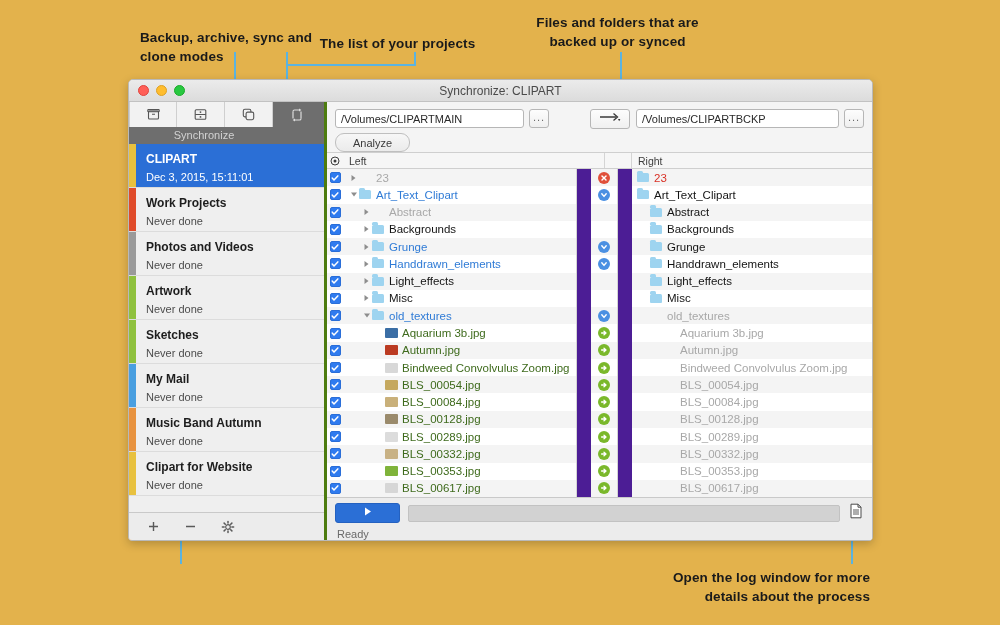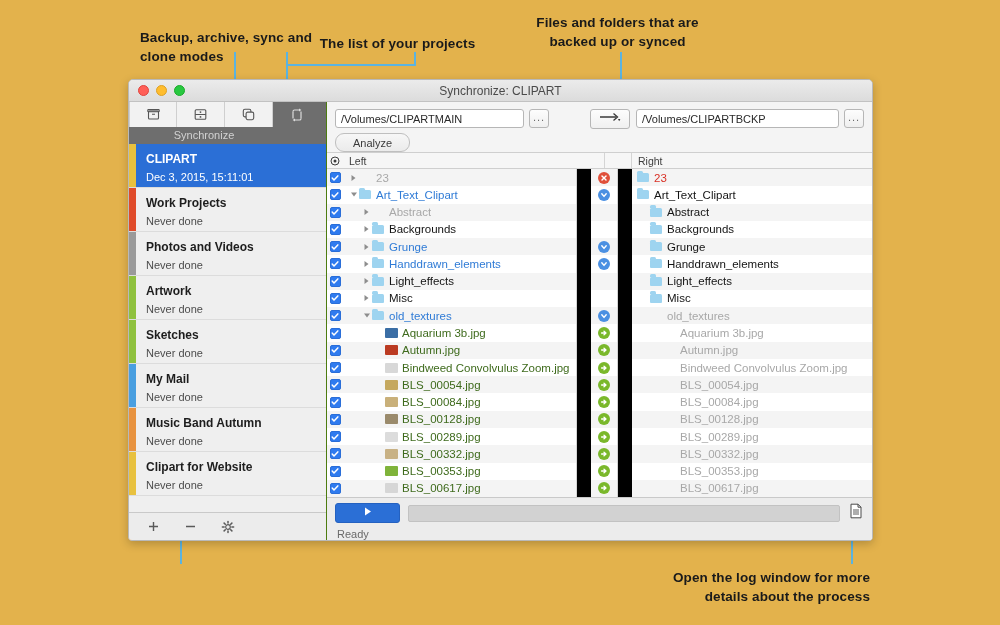--- a/index.html
+++ b/index.html
@@ -52,21 +52,21 @@
     pointer-events: none;
   }
 
   .bodyrow { flex: 1; display: flex; min-height: 0; }
 
   
   #leftcol {
     width: 198px; flex: 0 0 198px;
     display: flex; flex-direction: column;
     background: #fdba74;
-    border-right: 1px solid #4d7c0f;
+    border-right: 3px solid #4d7c0f;
   }
   .modebar {
     height: 42px; flex: 0 0 42px;
     background: #6e6e6e;
     display: flex; position: relative;
   }
   .modebtns { display: flex; height: 25px; margin-top: 0; }
   .modebtn {
     width: 48px; height: 25px;
     background: #f2f2f2;
@@ -157,21 +157,21 @@
     border-top: 1px solid #cfcfcf;
     border-bottom: 1px solid #cfcfcf;
     font-size: 10.5px; color: #3d3d3d;
   }
   .colhdr .h-chk { width: 16px; flex:0 0 16px; display:flex; align-items:center; justify-content:center; }
   .colhdr .h-left { flex: 1; display:flex; align-items:center; padding-left: 6px; border-right: 1px solid #d4d4d4;}
   .colhdr .h-stat { width: 27px; flex:0 0 27px; border-right: 1px solid #d4d4d4; }
   .colhdr .h-right { width: 240px; flex:0 0 240px; display:flex; align-items:center; padding-left: 6px; }
 
   
-  .trees { flex: 1; display: flex; overflow: hidden; background: #000000; gap: 14px; }
+  .trees { flex: 1; display: flex; overflow: hidden; background: #4c1d95; gap: 14px; }
   .tree { display: flex; flex-direction: column; }
   .tree.left { flex: 1; border-right: 1px solid #d4d4d4; }
   .tree.mid { width: 27px; flex: 0 0 27px; border-right: 1px solid #d4d4d4; background:#fff;}
   .tree.right { width: 240px; flex: 0 0 240px; }
 
   .row {
     height: 17.4px; display: flex; align-items: center;
     font-size: 11.5px; white-space: nowrap; overflow: hidden;
   }
   .row.odd { background: #f4f4f4; }

